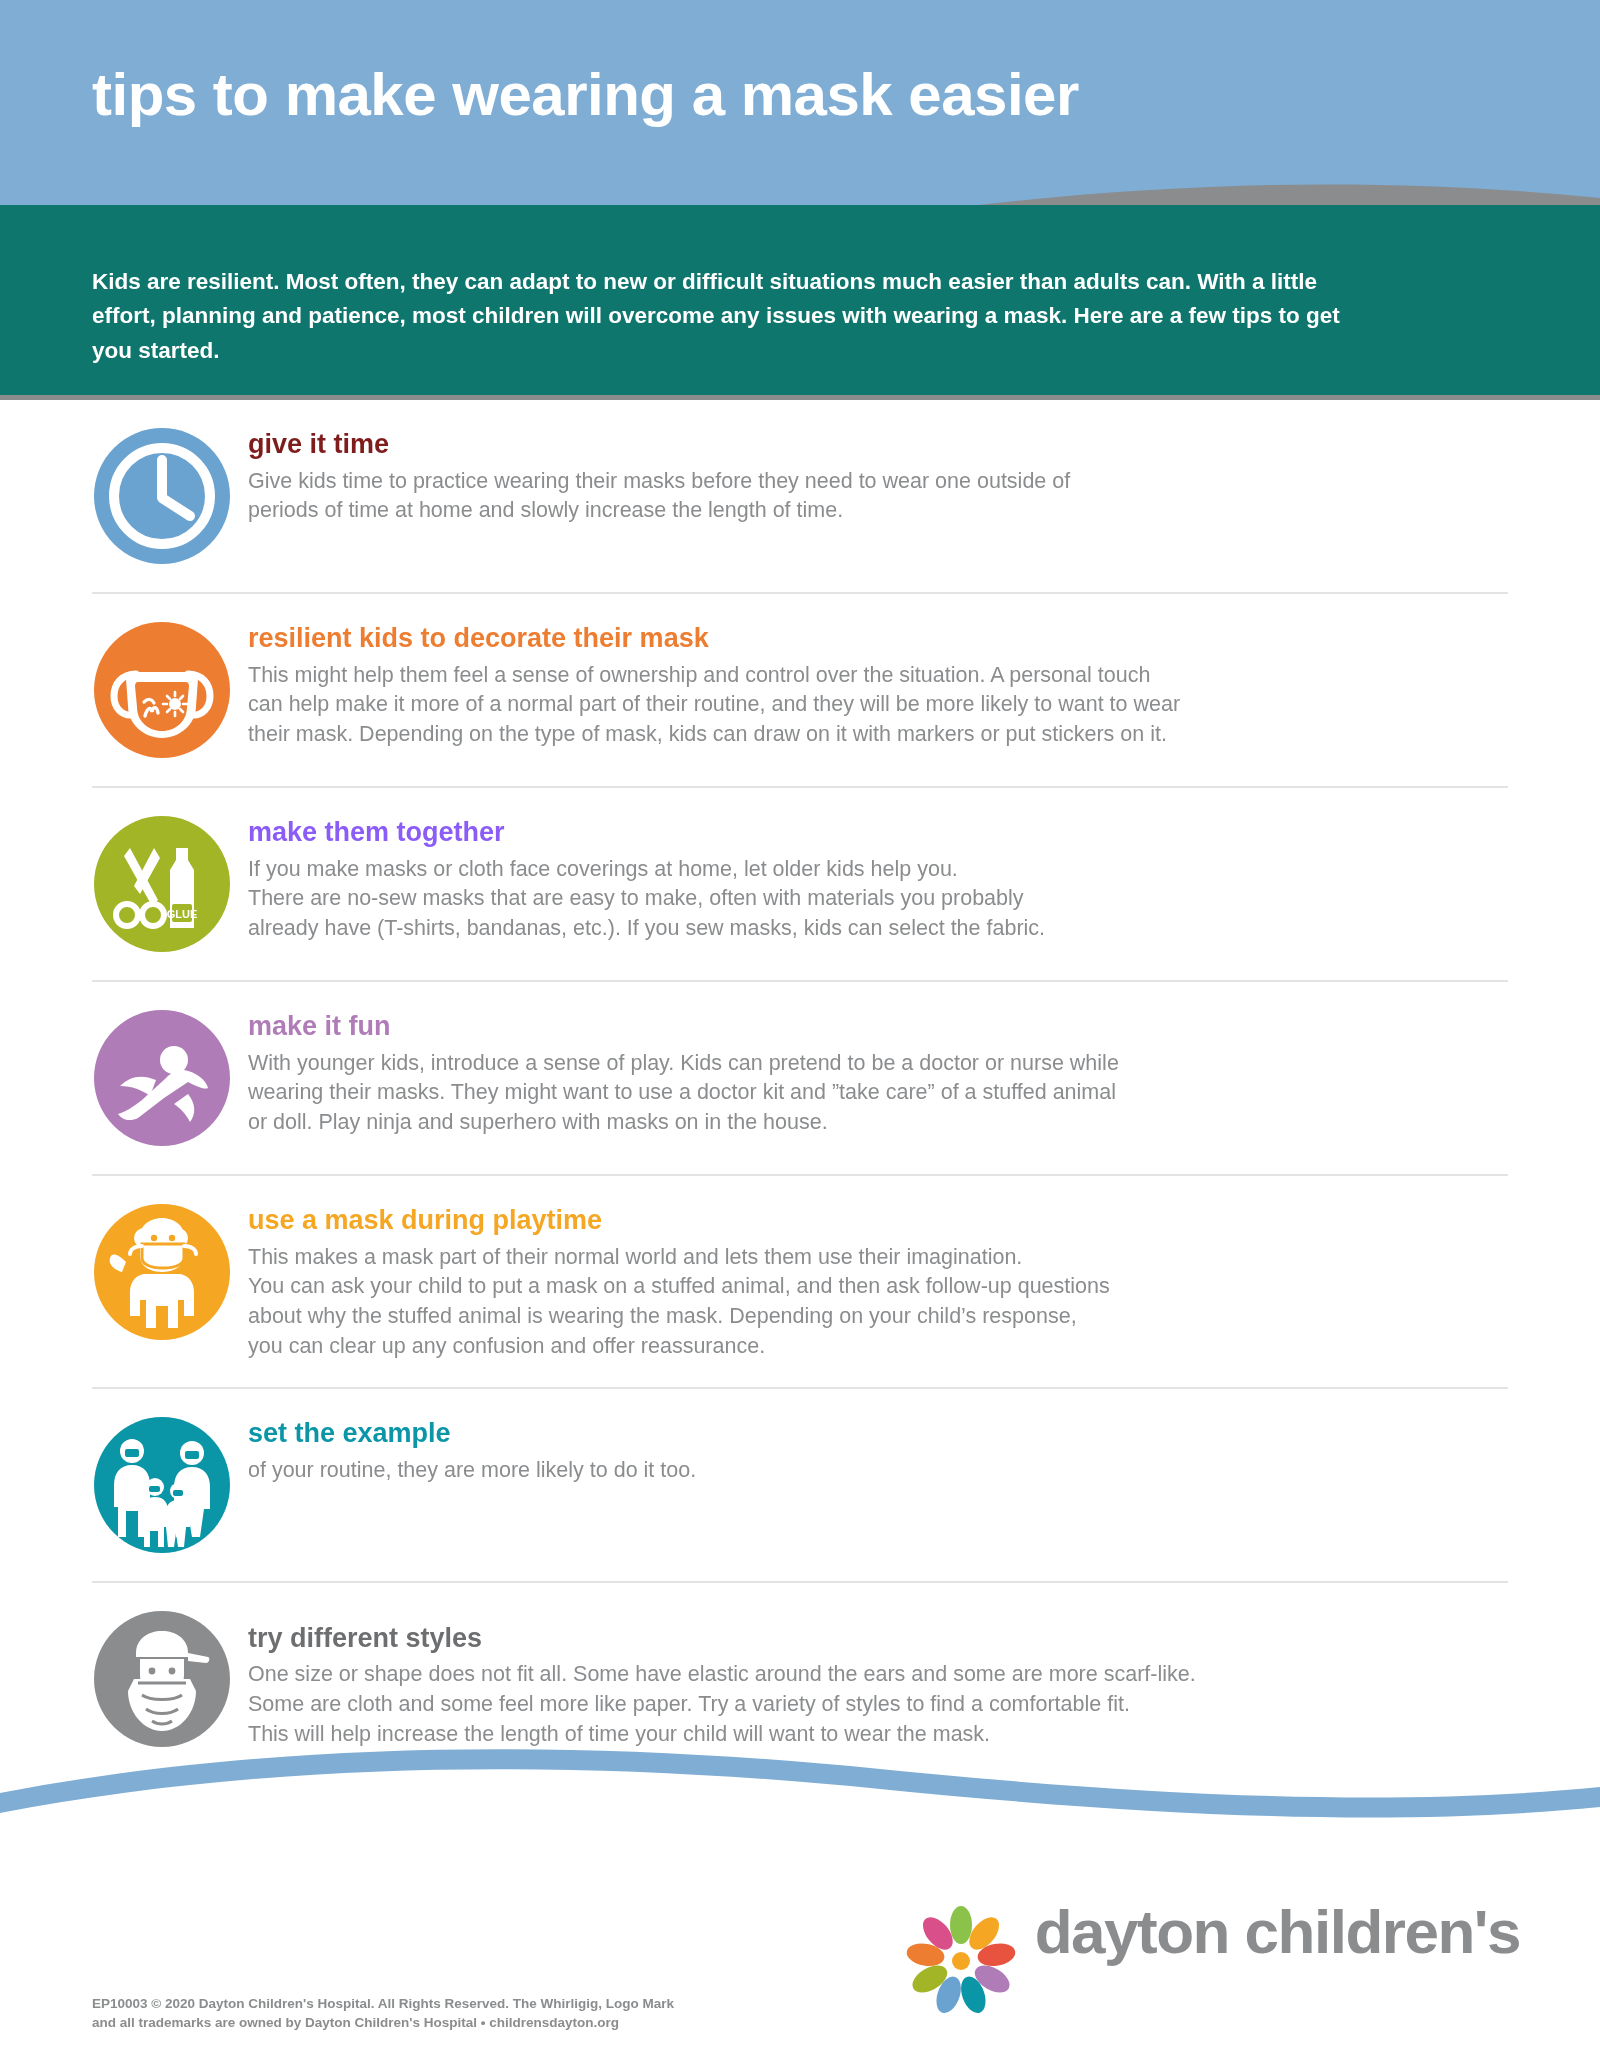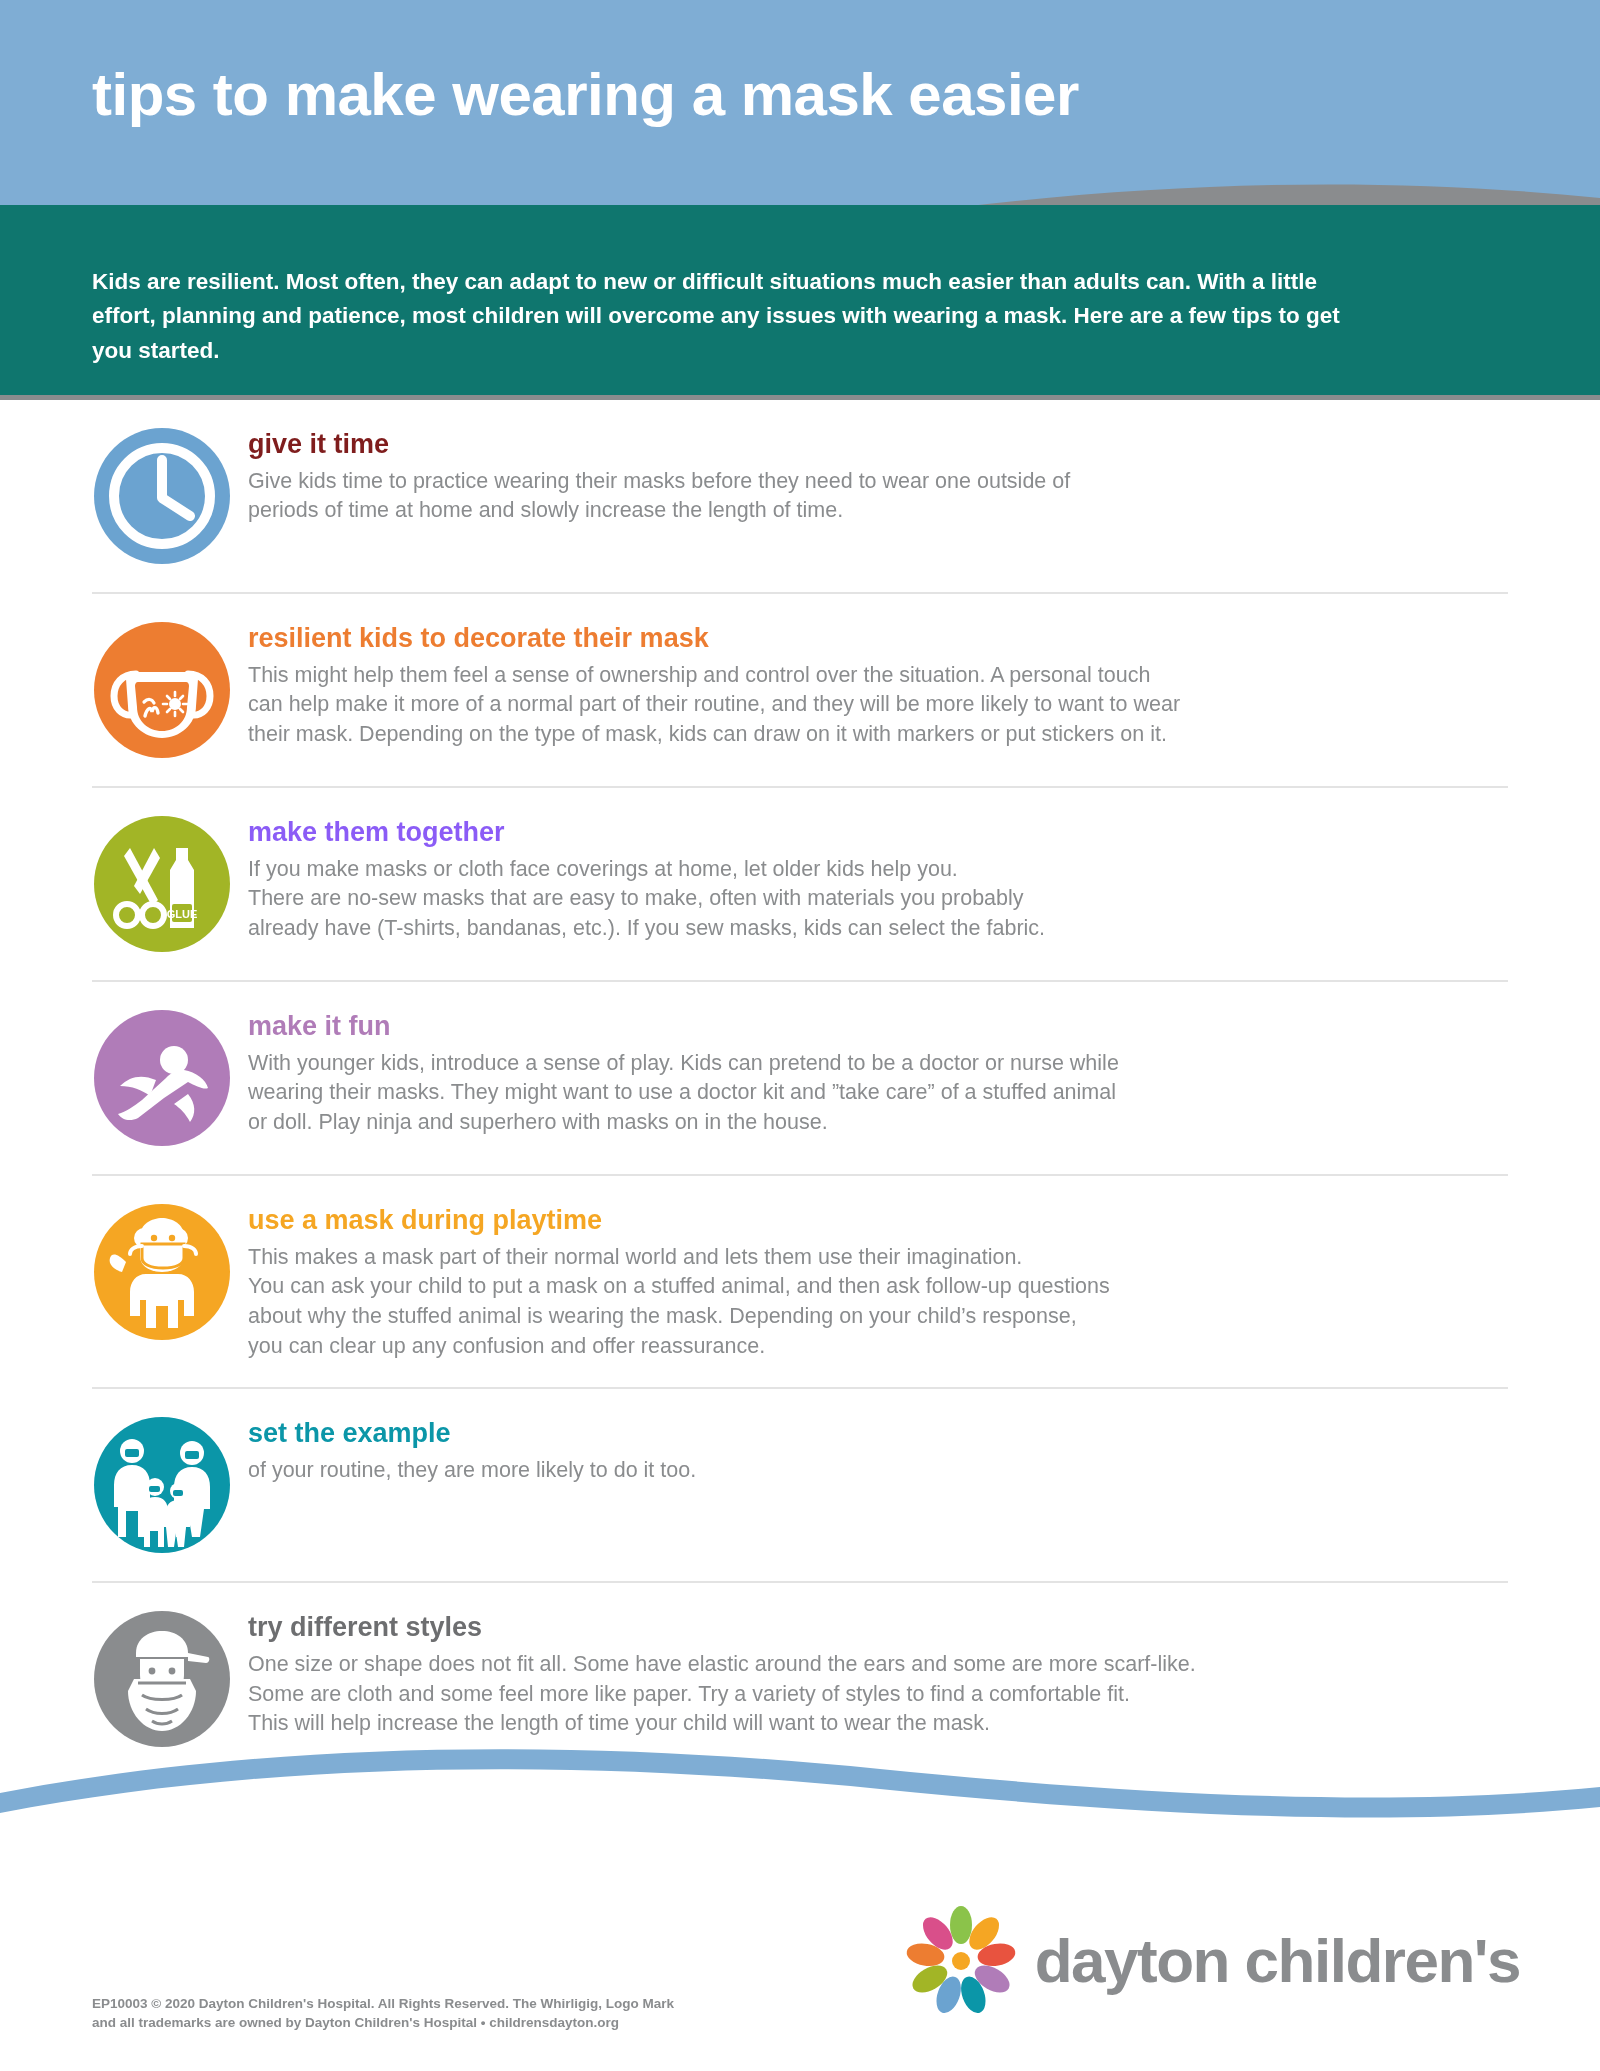--- a/index.html
+++ b/index.html
@@ -44,21 +44,21 @@
     z-index:2;
   }
   .tip {
     position:relative;
     display:flex;
     align-items:flex-start;
     padding:26px 0 26px 0;
     margin:0 92px;
     border-bottom:2px solid #e3e3e3;
   }
-  .tip:last-child { border-bottom:none; }
+  .tip:last-child { border-bottom:none;align-items:flex-end; }
   .tip-icon {
     flex:0 0 140px;
     width:140px; height:140px;
     margin-right:16px;
     position:relative;
   }
   .tip-icon svg { display:block; width:140px; height:140px; }
   .tip-body { flex:1 1 auto; padding-top:4px; }
   .tip-heading {
     font-size:27px; font-weight:700; line-height:1.1;
@@ -80,21 +80,21 @@
   .footer {
     position:absolute; left:0; bottom:0; width:1600px; height:230px;
     z-index:4;
   }
   .footer-copy {
     position:absolute; left:92px; bottom:38px;
     font-size:13.5px; color:#8a8c8e; line-height:1.45; font-weight:700;
   }
   .logo-wrap {
     position:absolute; right:80px; bottom:50px;
-    display:flex; align-items:center;
+    display:flex; align-items:flex-start;
   }
   .logo-mark { width:120px; height:120px; margin-right:14px; }
   .logo-word {
     font-size:62px; font-weight:700; color:#8a8c8e;
     letter-spacing:-1.5px; line-height:1; white-space:nowrap;
   }
 </style>
 </head>
 <body>
 

